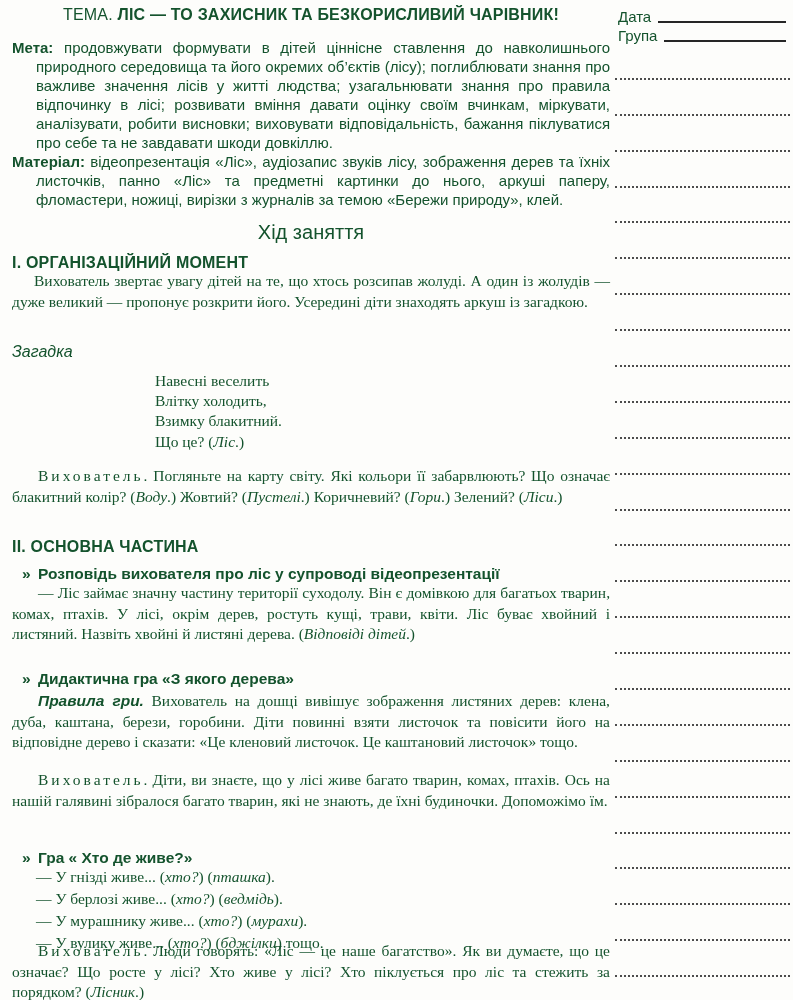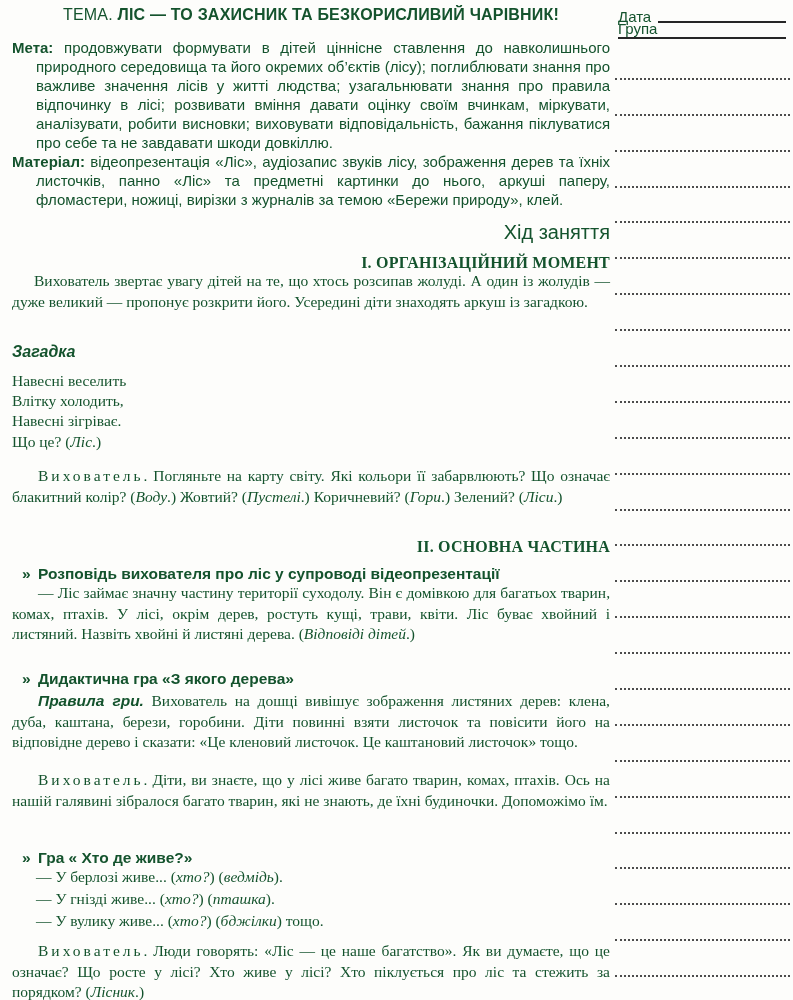--- a/index.html
+++ b/index.html
@@ -22,48 +22,49 @@
   .sans-block{top:38px;}
   .sans-par{
     font-family:"Liberation Sans",sans-serif;
     font-size:15px;line-height:19px;
     text-align:justify;
     padding-left:24px;text-indent:-24px;
     margin:0;
   }
   .sans-par .seg-b{font-weight:bold;}
   .course-heading{
-    top:221px;text-align:right;
+    top:221px;text-align:center;
     font-family:"Liberation Sans",sans-serif;
     font-size:20px;font-weight:normal;
   }
   .section-heading{
-    font-family:Liberation Serif, serif;
-    font-size:16px;font-weight:bold;letter-spacing:.2px;text-align:right;
+    font-family:Liberation Sans, sans-serif;
+    font-size:16px;font-weight:bold;letter-spacing:.2px;
   }
   .sec1{top:254px;}
   .sec2{top:538px;}
   .serif-par{
     font-size:15.5px;line-height:20.5px;
     text-align:justify;
     text-indent:26px;
   }
   .p-intro{top:271px;text-indent:22px;}
   .p-teacher1{top:466px;}
   .p-story{top:583px;}
   .p-rules{top:691px;}
   .p-teacher2{top:770px;}
   .p-teacher3{top:941px;}
   .riddle-heading{
     top:343px;
     font-family:"Liberation Sans",sans-serif;
-    font-size:16px;font-weight:bold;font-style:italic;
+    font-size:16px;font-weight:normal;font-style:italic;
   }
   .poem{top:371px;margin-left:0;}
   .poem-line{
+    margin-left:143px;
     font-size:15.5px;line-height:20.2px;
   }
   .bullet-head{
     position:absolute;
     font-family:"Liberation Sans",sans-serif;
     font-size:15.5px;line-height:19px;font-weight:bold;
     padding-left:26px;
   }
   .b1{top:564px;}
   .b2{top:669px;}
@@ -81,21 +82,21 @@
   .seg-sp{letter-spacing:3px;}
   
   .sidebar{position:absolute;left:615px;top:0;width:178px;height:1000px;}
   .fill-row{
     position:absolute;left:3px;right:7px;
     display:flex;
     font-family:"Liberation Sans",sans-serif;
     font-size:15px;
   }
   .fill-date{top:8px;}
-  .fill-group{top:20px;flex-direction:column;}
+  .fill-group{top:27px;}
   .fill-label{padding-right:7px;}
   .fill-line{flex:1;border-bottom:2px solid #262626;margin-bottom:2px;}
   .ruled{position:absolute;top:44px;left:0;right:3px;height:952px;overflow:hidden;}
   .ruled-line{height:33.9px;border-bottom:2px dotted #4c4c4c;}
 </style>
 </head>
 <body>
 
 <div class="page">
 
@@ -112,21 +113,21 @@
 
   <div class="blk section-heading sec1">І. ОРГАНІЗАЦІЙНИЙ МОМЕНТ</div>
 
   <div class="blk serif-par p-intro">Вихователь звертає увагу дітей на те, що хтось розсипав жолуді. А один із жолудів — дуже великий — пропонує розкрити його. Усередині діти знаходять аркуш із загадкою.</div>
 
   <div class="blk riddle-heading">Загадка</div>
 
   <div class="blk poem">
     <div class="poem-line"><span class="seg-n">Навесні веселить</span></div>
     <div class="poem-line"><span class="seg-n">Влітку холодить,</span></div>
-    <div class="poem-line"><span class="seg-n">Навесні зігріває.</span></div>
+    <div class="poem-line"><span class="seg-n">Взимку блакитний.</span></div>
     <div class="poem-line"><span class="seg-n">Що це? (</span><span class="seg-i">Ліс</span><span class="seg-n">.)</span></div>
   </div>
 
   <div class="blk serif-par p-teacher1"><span class="seg-sp">Вихователь</span><span class="seg-n">. Погляньте на карту світу. Які кольори її забарвлюють? Що означає блакитний колір? (</span><span class="seg-i">Воду</span><span class="seg-n">.) Жовтий? (</span><span class="seg-i">Пустелі</span><span class="seg-n">.) Коричневий? (</span><span class="seg-i">Гори</span><span class="seg-n">.) Зелений? (</span><span class="seg-i">Ліси</span><span class="seg-n">.)</span></div>
 
   <div class="blk section-heading sec2">ІІ. ОСНОВНА ЧАСТИНА</div>
 
   <div class="blk bullet-head b1">
     <span class="bullet-marker">»</span><span>Розповідь вихователя про ліс у супроводі відеопрезентації</span>
   </div>
@@ -139,22 +140,23 @@
 
   <div class="blk serif-par p-rules"><span class="seg-bi">Правила гри.</span><span class="seg-n"> Вихователь на дошці вивішує зображення листяних дерев: клена, дуба, каштана, берези, горобини. Діти повинні взяти листочок та повісити його на відповідне дерево і сказати: «Це кленовий листочок. Це каштановий листочок» тощо.</span></div>
 
   <div class="blk serif-par p-teacher2"><span class="seg-sp">Вихователь</span><span class="seg-n">. Діти, ви знаєте, що у лісі живе багато тварин, комах, птахів. Ось на нашій галявині зібралося багато тварин, які не знають, де їхні будиночки. Допоможімо їм.</span></div>
 
   <div class="blk bullet-head b3">
     <span class="bullet-marker">»</span><span>Гра « Хто де живе?»</span>
   </div>
 
   <div class="blk qa-list">
+    <div class="qa-line"><span class="seg-n">— У гнізді живе... (</span><span class="seg-i">хто?</span><span class="seg-n">) (</span><span class="seg-i">пташка</span><span class="seg-n">).</span></div>
     <div class="qa-line"><span class="seg-n">— У берлозі живе... (</span><span class="seg-i">хто?</span><span class="seg-n">) (</span><span class="seg-i">ведмідь</span><span class="seg-n">).</span></div>
-    <div class="qa-line"><span class="seg-n">— У гнізді живе... (</span><span class="seg-i">хто?</span><span class="seg-n">) (</span><span class="seg-i">пташка</span><span class="seg-n">).</span></div>
+    <div class="qa-line"><span class="seg-n">— У мурашнику живе... (</span><span class="seg-i">хто?</span><span class="seg-n">) (</span><span class="seg-i">мурахи</span><span class="seg-n">).</span></div>
     <div class="qa-line"><span class="seg-n">— У вулику живе... (</span><span class="seg-i">хто?</span><span class="seg-n">) (</span><span class="seg-i">бджілки</span><span class="seg-n">) тощо.</span></div>
   </div>
 
   <div class="blk serif-par p-teacher3"><span class="seg-sp">Вихователь</span><span class="seg-n">. Люди говорять: «Ліс — це наше багатство». Як ви думаєте, що це означає? Що росте у лісі? Хто живе у лісі? Хто піклується про ліс та стежить за порядком? (</span><span class="seg-i">Лісник</span><span class="seg-n">.)</span></div>
 
   <div class="sidebar">
     <div class="fill-row fill-date">
       <span class="fill-label">Дата</span>
       <span class="fill-line"></span>
     </div>

